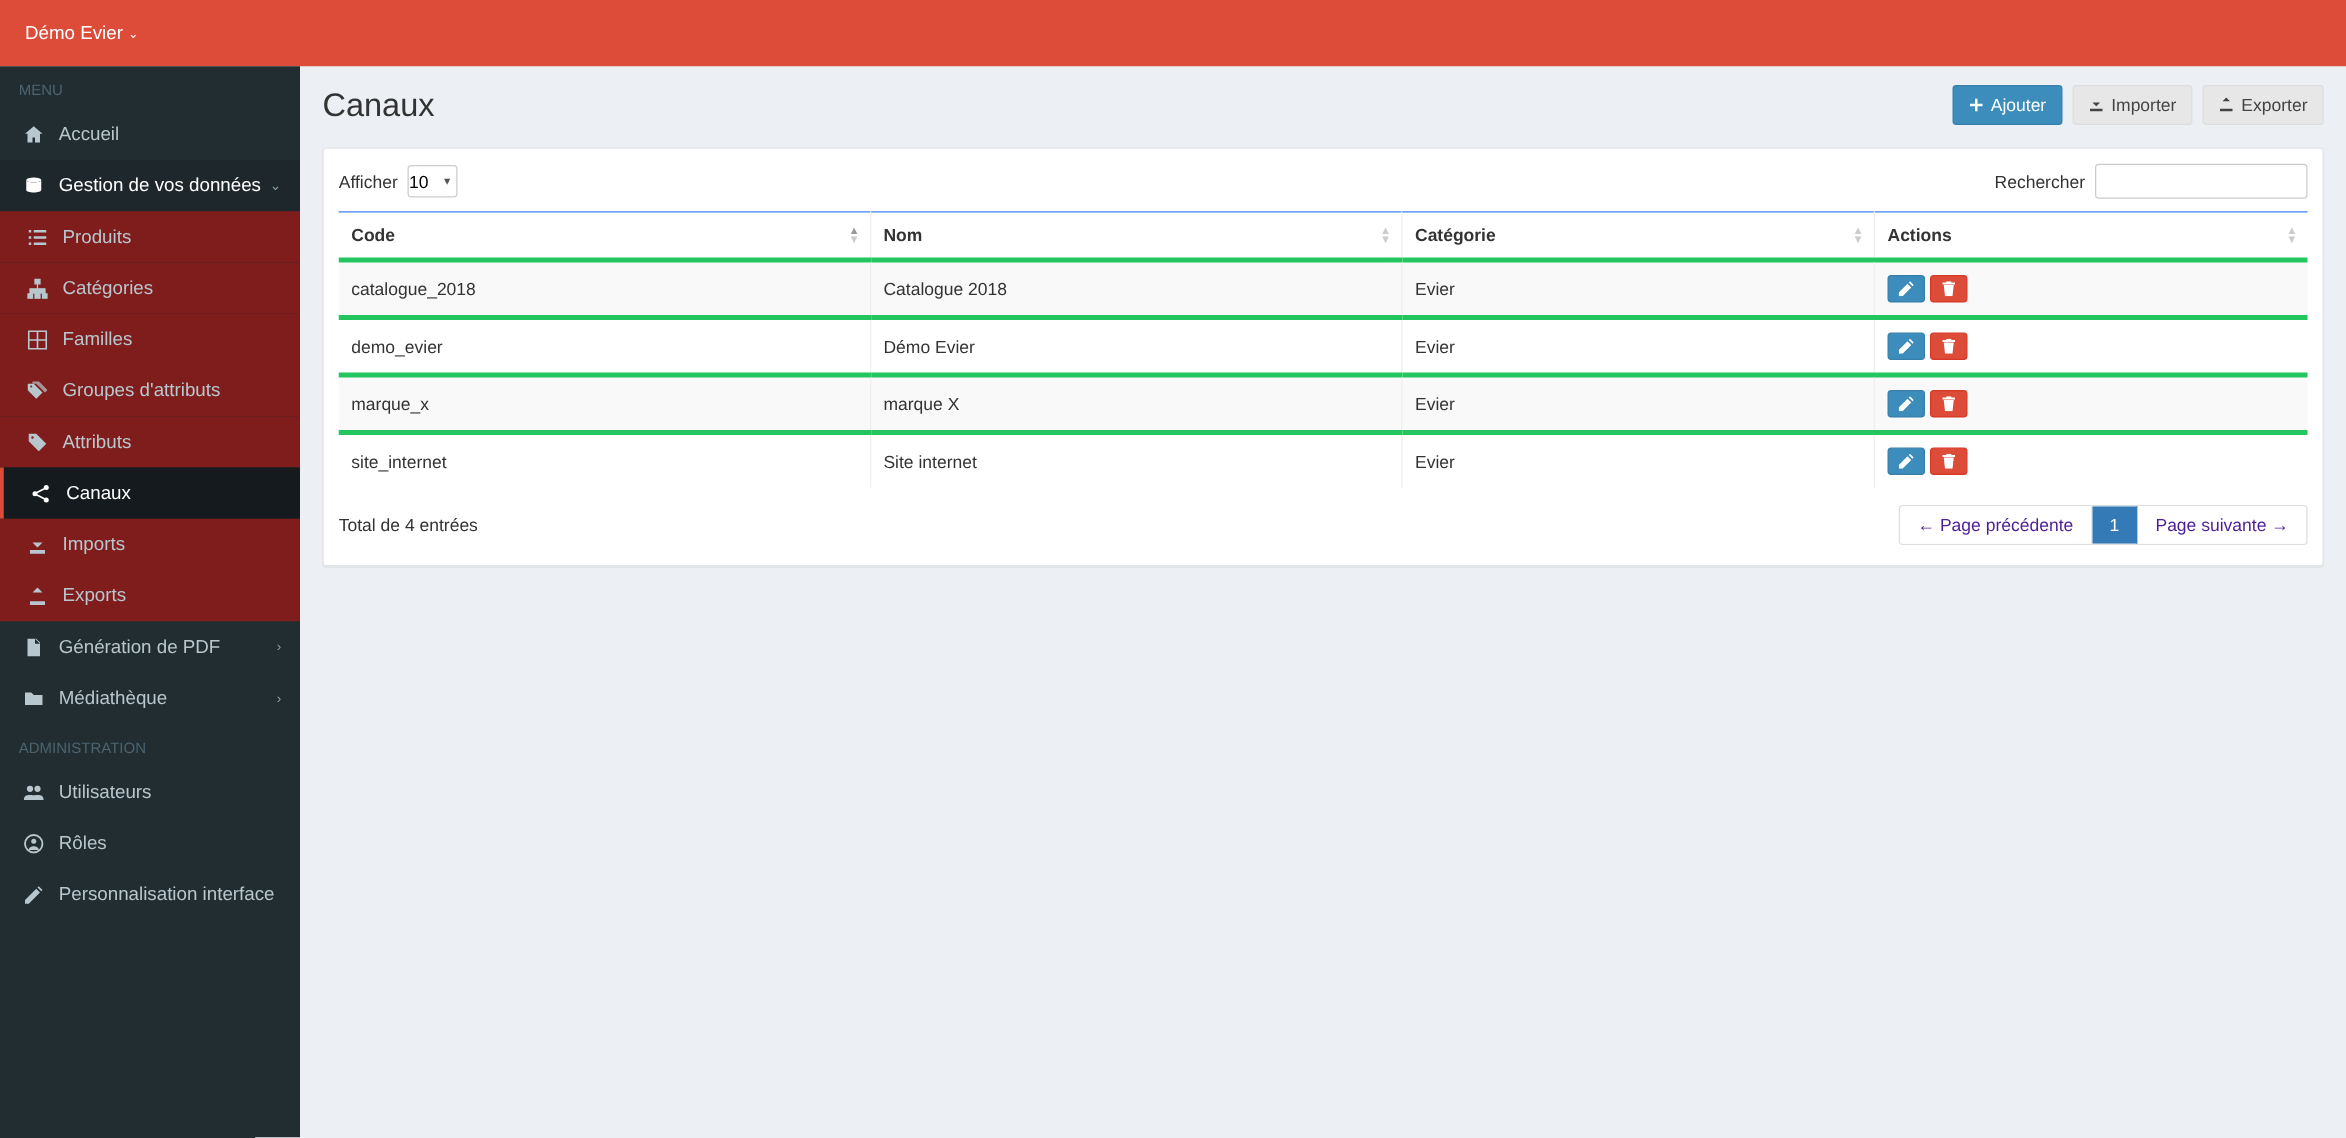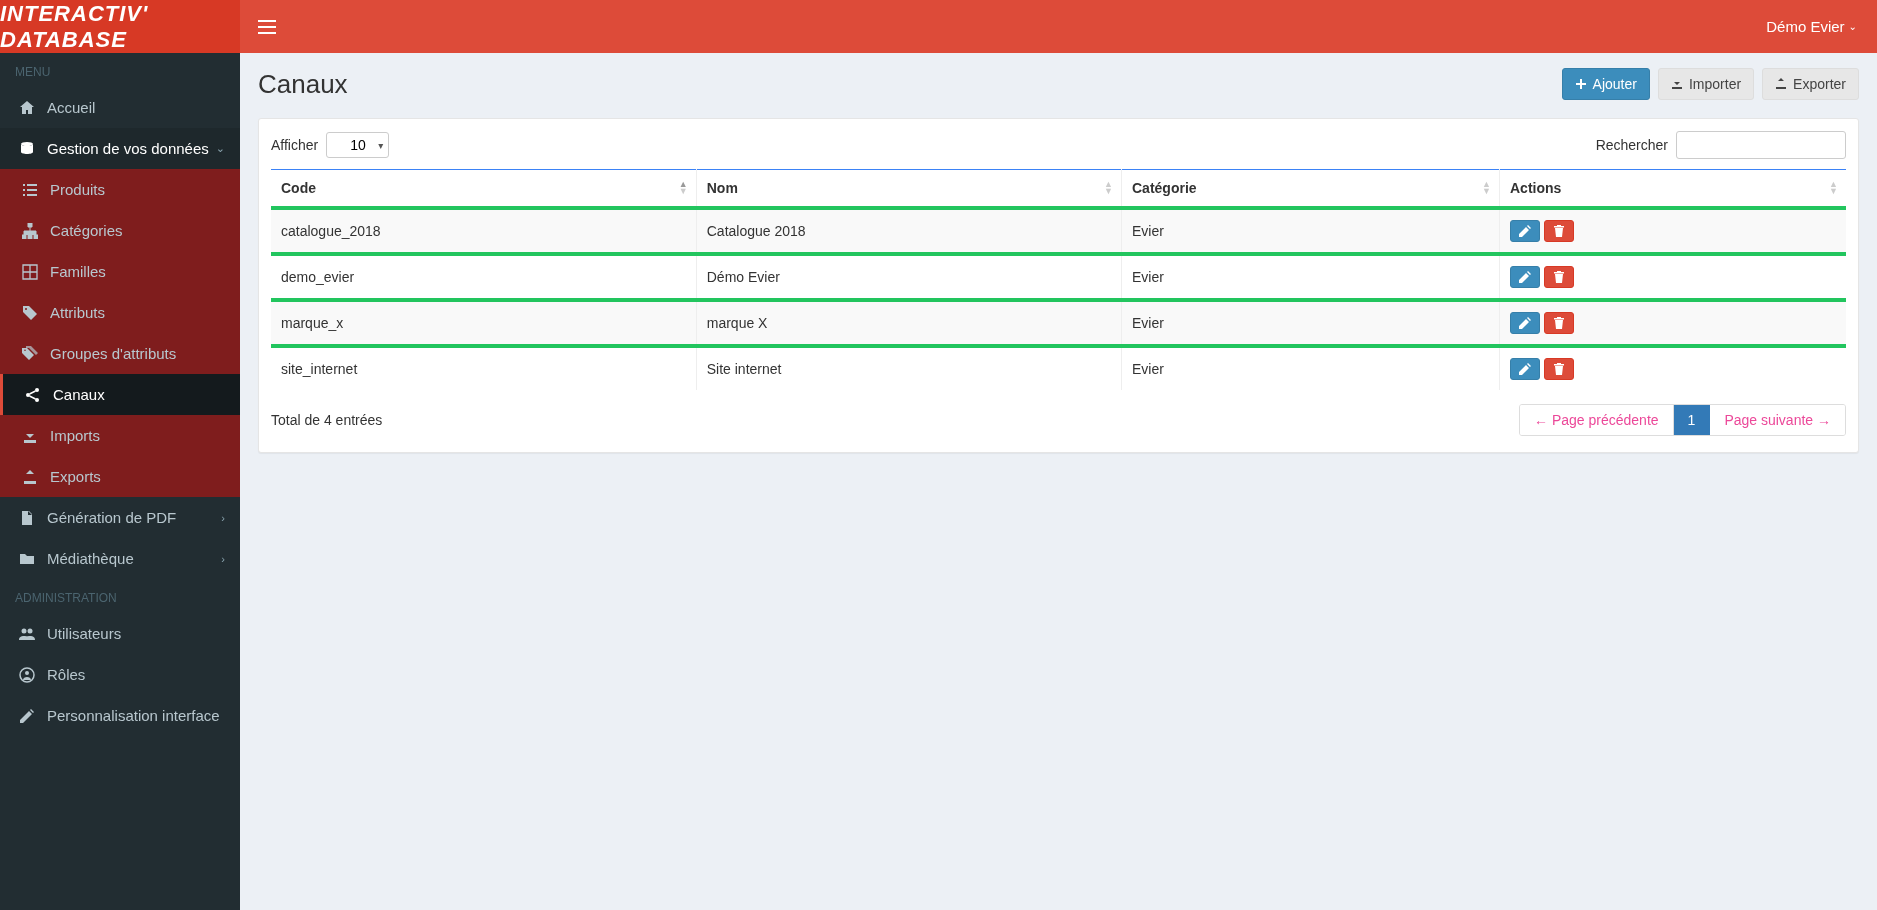--- a/index.html
+++ b/index.html
@@ -32,21 +32,21 @@
   .page-title { font-size: 26px; font-weight: 400; color: #333; }
   .toolbar { display: flex; gap: 8px; padding-left: 36px; }
   .btn { display: inline-flex; align-items: center; gap: 6px; padding: 7px 12px; border-radius: 3px; border: 1px solid transparent; cursor: pointer; font-size: 14px; }
   .btn-primary { background: #3c8dbc; color: #fff; border-color: #367fa9; }
   .btn-default { background: #e7e7e7; color: #444; border-color: #ddd; }
   
   
   .panel { background: #fff; border: 1px solid #e5e5e5; border-radius: 3px; padding: 12px 12px 16px; box-shadow: 0 1px 1px rgba(0,0,0,.05); }
   .panel-controls { display: flex; align-items: center; justify-content: space-between; margin-bottom: 10px; font-size: 14px; color: #333; }
   .panel-controls .left, .panel-controls .right { display: flex; align-items: center; gap: 8px; }
-  select.page-size { border: 1px solid #ccc; padding: 4px 22px 4px 23px; border-radius: 3px; background: #fff; font-size: 14px; appearance: none; }
+  select.page-size { border: 1px solid #ccc; padding: 4px 22px 4px 0; border-radius: 3px; background: #fff; font-size: 14px; appearance: none; }
   .select-wrap { position: relative; display: inline-block; }
   .select-wrap::after { content: "▾"; position: absolute; right: 6px; top: 50%; transform: translateY(-50%); pointer-events: none; color: #555; font-size: 10px; }
   input.search { border: 1px solid #ccc; padding: 5px 8px; border-radius: 3px; width: 170px; font-size: 14px; }
   
   
   table.datatable { width: 100%; border-collapse: collapse; }
   table.datatable th { text-align: left; padding: 10px 10px; font-weight: 700; border-top: 1px solid #3b82f6; border-bottom: 1px solid #ddd; border-right: 1px solid #eee; position: relative; color: #333; }
   table.datatable th:last-child { border-right: none; }
   table.datatable th .sort-icons { position: absolute; right: 8px; top: 50%; transform: translateY(-50%); display: flex; flex-direction: column; font-size: 9px; color: #ccc; line-height: 7px; }
   table.datatable th.sorted .sort-icons .up { color: #999; }
@@ -58,36 +58,28 @@
   .btn-sm { padding: 4px 8px; border-radius: 3px; color: #fff; cursor: pointer; display: inline-flex; align-items: center; justify-content: center; font-size: 12px; border: 1px solid transparent; }
   .btn-edit { background: #3c8dbc; border-color: #367fa9; }
   .btn-delete { background: #dd4b39; border-color: #d73925; }
   
   
   .panel-footer { display: flex; align-items: center; justify-content: space-between; margin-top: 14px; }
   .pagination { display: flex; border: 1px solid #ddd; border-radius: 3px; overflow: hidden; }
   .pagination .page-btn { padding: 7px 14px; font-size: 14px; color: #999; background: #fff; border-right: 1px solid #ddd; cursor: pointer; }
   .pagination .page-btn:last-child { border-right: none; }
   .pagination .page-btn.current { background: #337ab7; color: #fff; border-color: #337ab7; }
-  .pagination .page-btn.disabled { color: #ec4899; cursor: default; }
+  .pagination .page-btn.disabled { color: #4c1d95; cursor: default; }
   
   svg { display: block; }
 </style>
 </head>
 <body>
 
 <div class="topbar">
-  <div class="topbar-left">
-    <div class="brand">INTERACTIV' DATABASE</div>
-    <div class="hamburger">
-      <svg width="18" height="14" viewBox="0 0 18 14" fill="none">
-          <path d="M0 1h18M0 7h18M0 13h18" stroke="#fff" stroke-width="2"></path>
-        </svg>
-    </div>
-  </div>
   <div class="user-menu">
     <span>Démo Evier</span>
     <span style="font-size:10px;">⌄</span>
   </div>
 </div>
 
 <div class="layout">
 
   <div class="sidebar">
     <div class="heading">MENU</div>
@@ -133,33 +125,33 @@
         <span class="icon">
             <svg width="16" height="16" viewBox="0 0 16 16">
               <path fill="none" stroke="currentColor" stroke-width="1.3" d="M1 1h14v14H1zM1 8h14M8 1v14"></path>
             </svg>
           </span>
         <span>Familles</span>
       </div>
       <div class="nav-item">
         <span class="icon">
             <svg width="16" height="16" viewBox="0 0 16 16">
-              <path fill="currentColor" d="M1 1h6l8 8-6 6-8-8zM4 5a1 1 0 100-2 1 1 0 000 2z"></path>
-            </svg>
-          </span>
-        <span>Attributs</span>
-      </div>
-      <div class="nav-item">
-        <span class="icon">
-            <svg width="16" height="16" viewBox="0 0 16 16">
               <path fill="currentColor" d="M0 2h5l7 7-5 5-7-7zM3 5a.8.8 0 100-1.6.8.8 0 000 1.6z"></path>
               <path fill="currentColor" d="M4 0h5l7 7-2 2-7-7H4z" opacity=".7"></path>
             </svg>
           </span>
         <span>Groupes d'attributs</span>
+      </div>
+      <div class="nav-item">
+        <span class="icon">
+            <svg width="16" height="16" viewBox="0 0 16 16">
+              <path fill="currentColor" d="M1 1h6l8 8-6 6-8-8zM4 5a1 1 0 100-2 1 1 0 000 2z"></path>
+            </svg>
+          </span>
+        <span>Attributs</span>
       </div>
       <div class="nav-item active">
         <span class="icon">
             <svg width="16" height="16" viewBox="0 0 16 16">
               <circle cx="3" cy="8" r="2" fill="currentColor"></circle>
               <circle cx="12" cy="3" r="2" fill="currentColor"></circle>
               <circle cx="12" cy="13" r="2" fill="currentColor"></circle>
               <path stroke="currentColor" stroke-width="1.5" d="M4.5 7L10.5 4M4.5 9l6 3"></path>
             </svg>
           </span>

